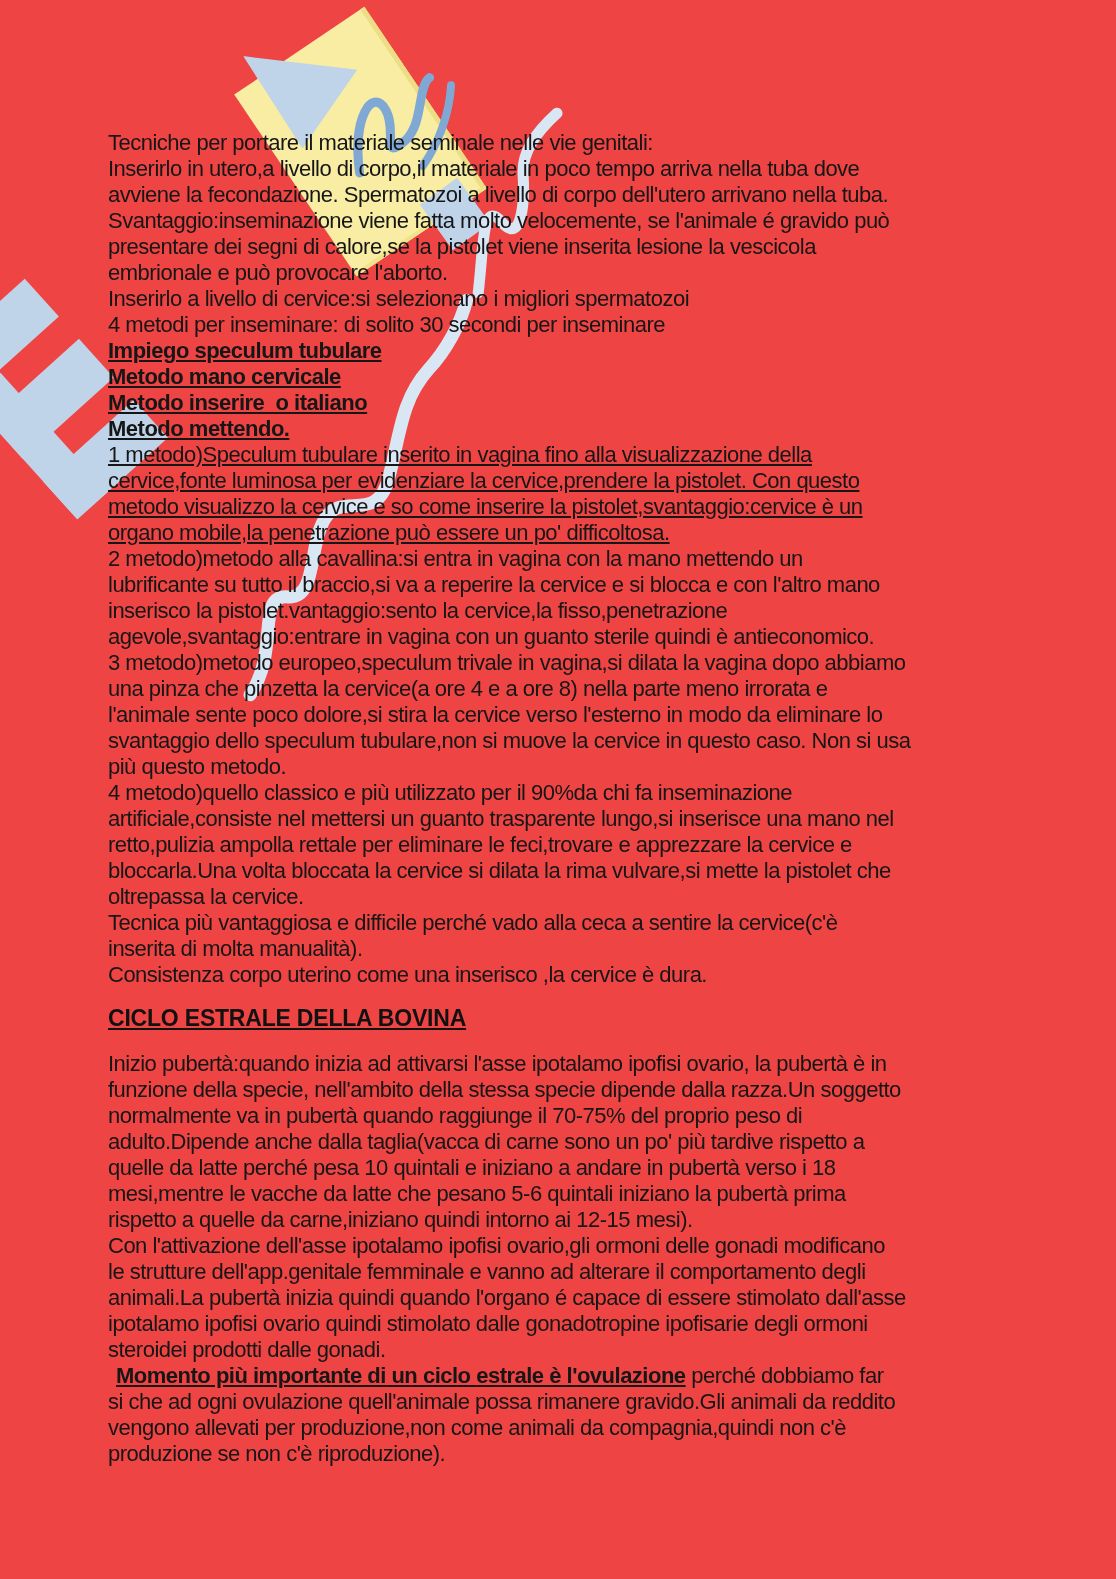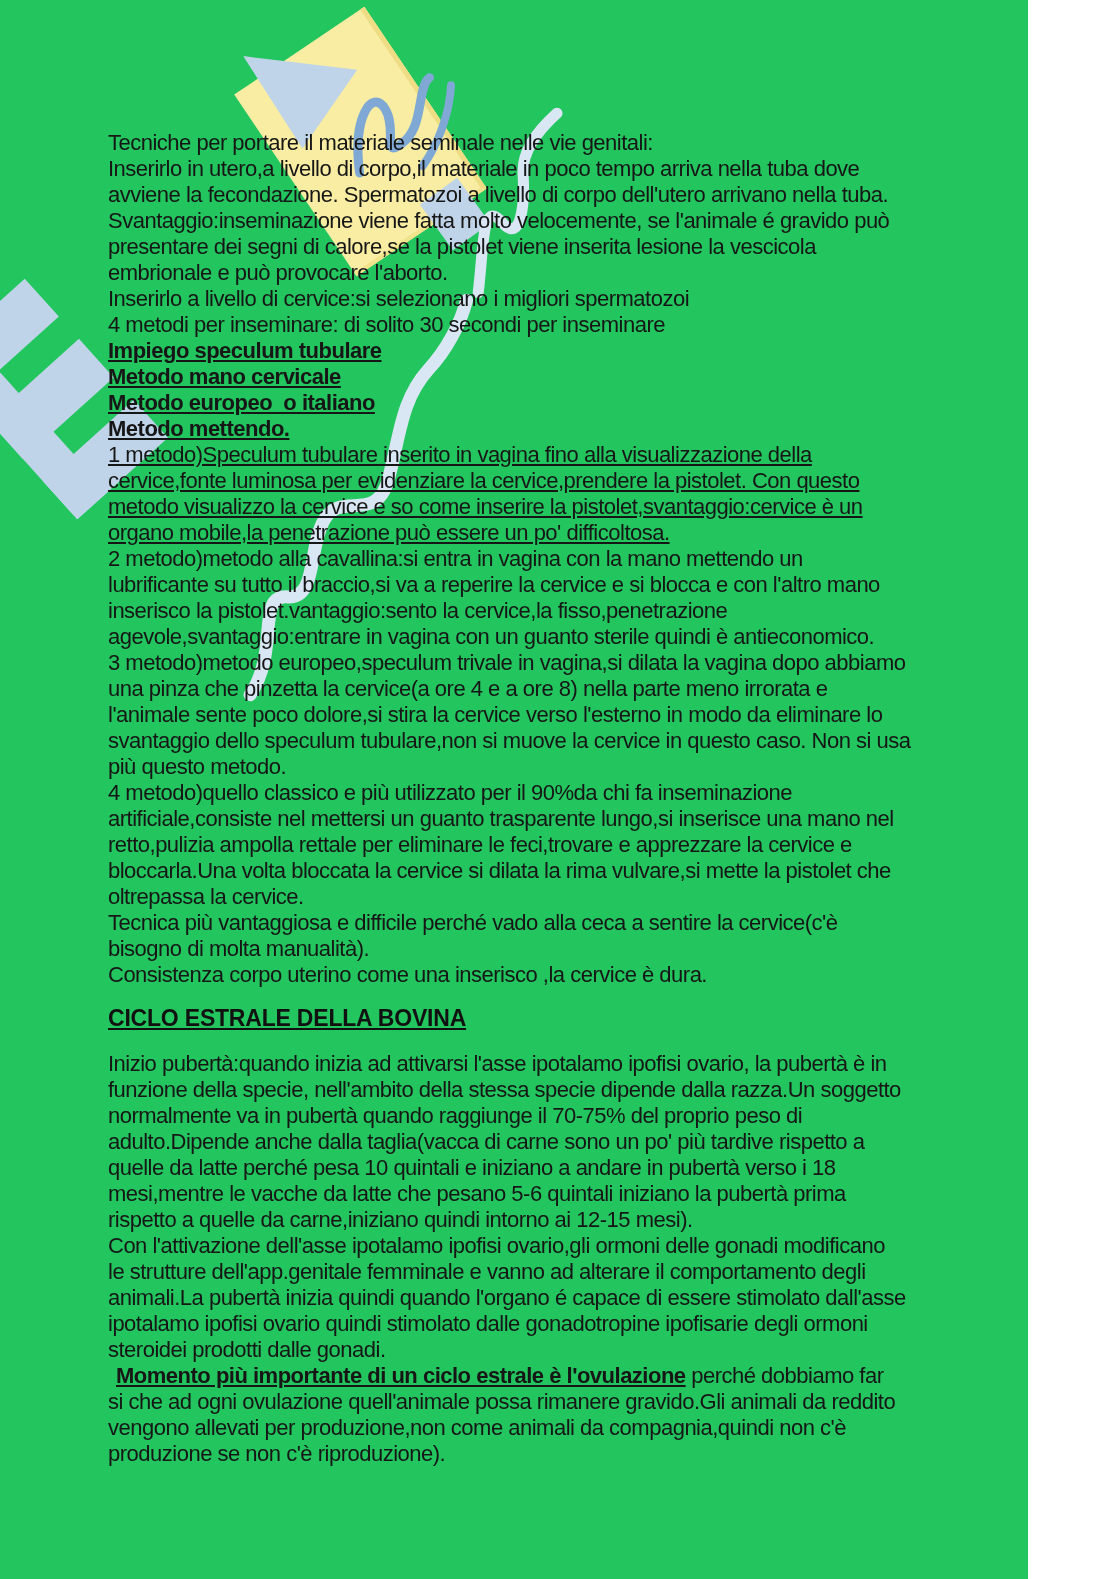--- a/index.html
+++ b/index.html
@@ -2,23 +2,23 @@
 <html><head>
 <meta charset="utf-8">
 <style>
   html, body {
     margin: 0;
     padding: 0;
     background: #ffffff;
   }
   .page {
     position: relative;
-    width: 1028px;
+    width: 1116px;
     height: 1579px;
-    background: #22c55e;
+    background: #ef4444;
     overflow: hidden;
     font-family: "Liberation Sans", sans-serif;
   }
   
   .watermark {
     position: absolute;
     inset: 0;
     z-index: 0;
     pointer-events: none;
   }
@@ -149,21 +149,21 @@
 avviene la fecondazione. Spermatozoi a livello di corpo dell'utero arrivano nella tuba.
 Svantaggio:inseminazione viene fatta molto velocemente, se l'animale é gravido può
 presentare dei segni di calore,se la pistolet viene inserita lesione la vescicola
 embrionale e può provocare l'aborto.
 Inserirlo a livello di cervice:si selezionano i migliori spermatozoi
 4 metodi per inseminare: di solito 30 secondi per inseminare</p>
 
     <div>
       <div class="method-title">Impiego speculum tubulare</div>
       <div class="method-title">Metodo mano cervicale</div>
-      <div class="method-title">Metodo europeo  o italiano</div>
+      <div class="method-title">Metodo inserire  o italiano</div>
       <div class="method-title">Metodo mettendo.</div>
     </div>
 
     <p class="body gap-sm">1 metodo)Speculum tubulare inserito in vagina fino alla visualizzazione della
 cervice,fonte luminosa per evidenziare la cervice,prendere la pistolet. Con questo
 metodo visualizzo la cervice e so come inserire la pistolet,svantaggio:cervice è un
 organo mobile,la penetrazione può essere un po' difficoltosa.</p>
     <p class="body">2 metodo)metodo alla cavallina:si entra in vagina con la mano mettendo un
 lubrificante su tutto il braccio,si va a reperire la cervice e si blocca e con l'altro mano
 inserisco la pistolet.vantaggio:sento la cervice,la fisso,penetrazione
@@ -172,21 +172,21 @@
 una pinza che pinzetta la cervice(a ore 4 e a ore 8) nella parte meno irrorata e
 l'animale sente poco dolore,si stira la cervice verso l'esterno in modo da eliminare lo
 svantaggio dello speculum tubulare,non si muove la cervice in questo caso. Non si usa
 più questo metodo.</p>
     <p class="body">4 metodo)quello classico e più utilizzato per il 90%da chi fa inseminazione
 artificiale,consiste nel mettersi un guanto trasparente lungo,si inserisce una mano nel
 retto,pulizia ampolla rettale per eliminare le feci,trovare e apprezzare la cervice e
 bloccarla.Una volta bloccata la cervice si dilata la rima vulvare,si mette la pistolet che
 oltrepassa la cervice.</p>
     <p class="body">Tecnica più vantaggiosa e difficile perché vado alla ceca a sentire la cervice(c'è
-bisogno di molta manualità).</p>
+inserita di molta manualità).</p>
     <p class="body">Consistenza corpo uterino come una inserisco ,la cervice è dura.</p>
 
     <h2 class="section-heading">CICLO ESTRALE DELLA BOVINA</h2>
 
     <p class="body">Inizio pubertà:quando inizia ad attivarsi l'asse ipotalamo ipofisi ovario, la pubertà è in
 funzione della specie, nell'ambito della stessa specie dipende dalla razza.Un soggetto
 normalmente va in pubertà quando raggiunge il 70-75% del proprio peso di
 adulto.Dipende anche dalla taglia(vacca di carne sono un po' più tardive rispetto a
 quelle da latte perché pesa 10 quintali e iniziano a andare in pubertà verso i 18
 mesi,mentre le vacche da latte che pesano 5-6 quintali iniziano la pubertà prima

